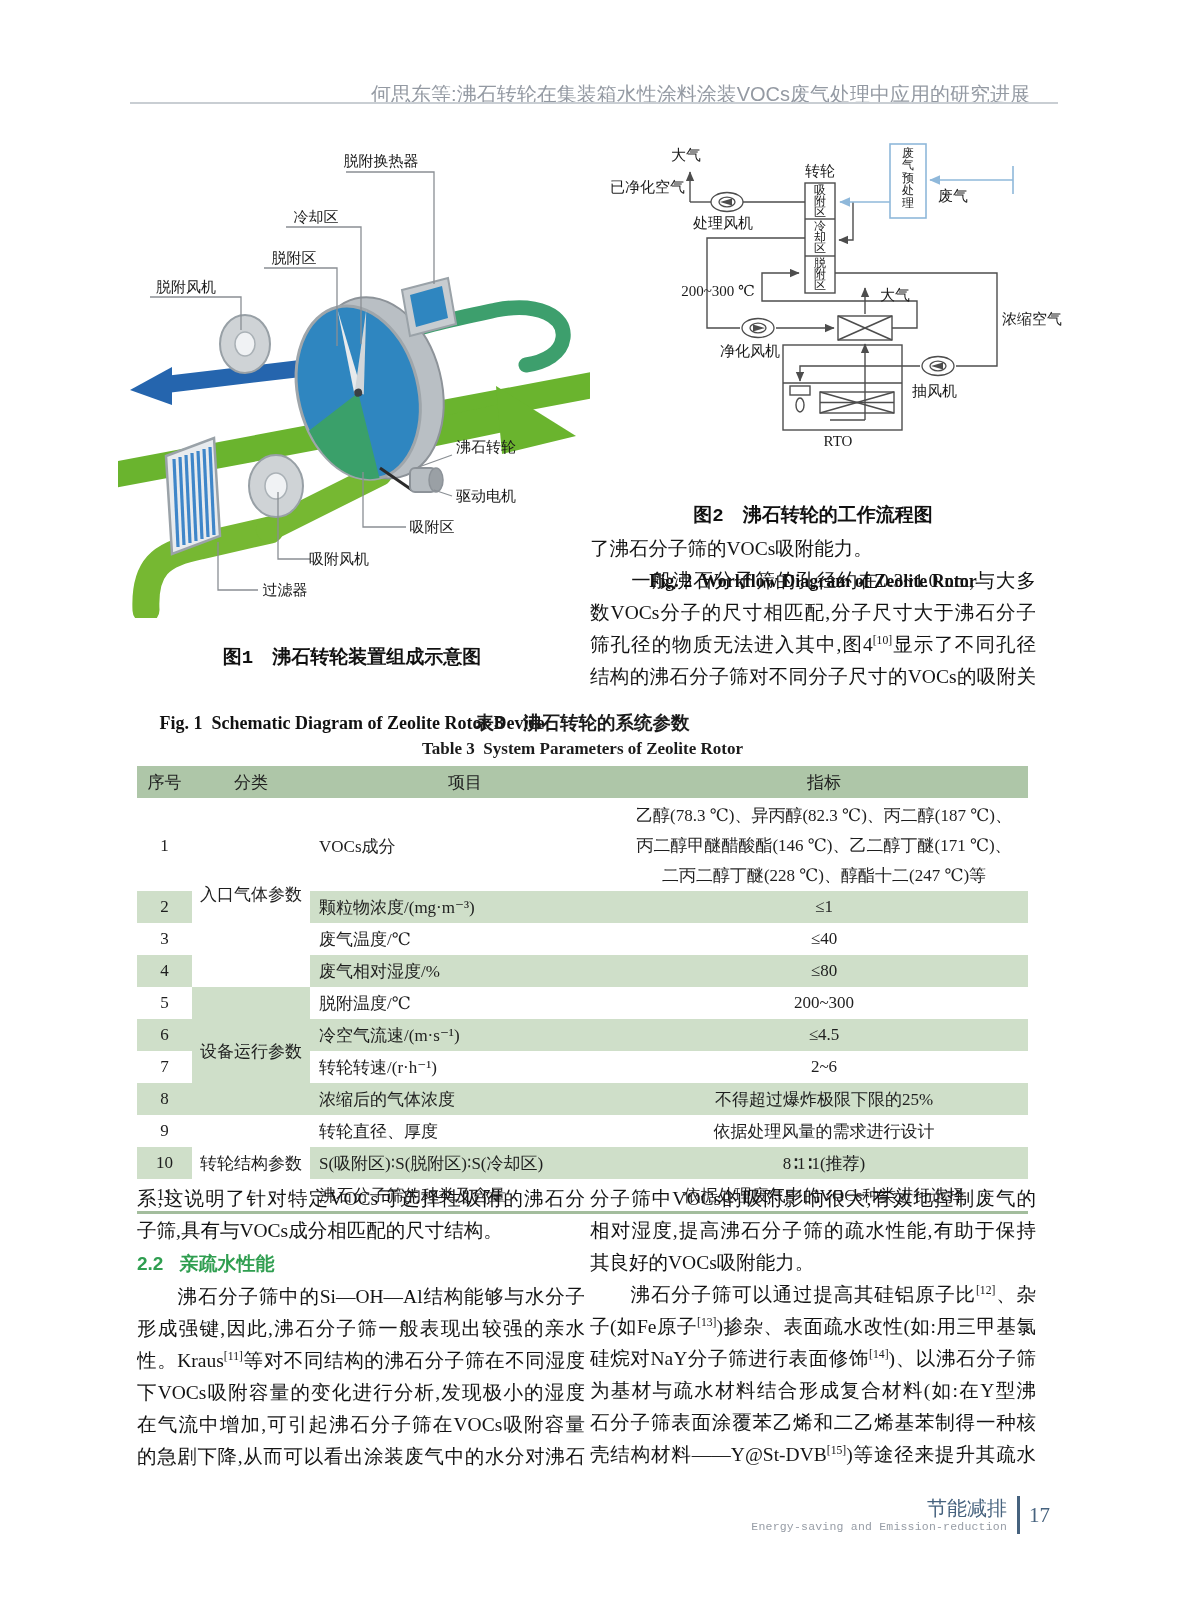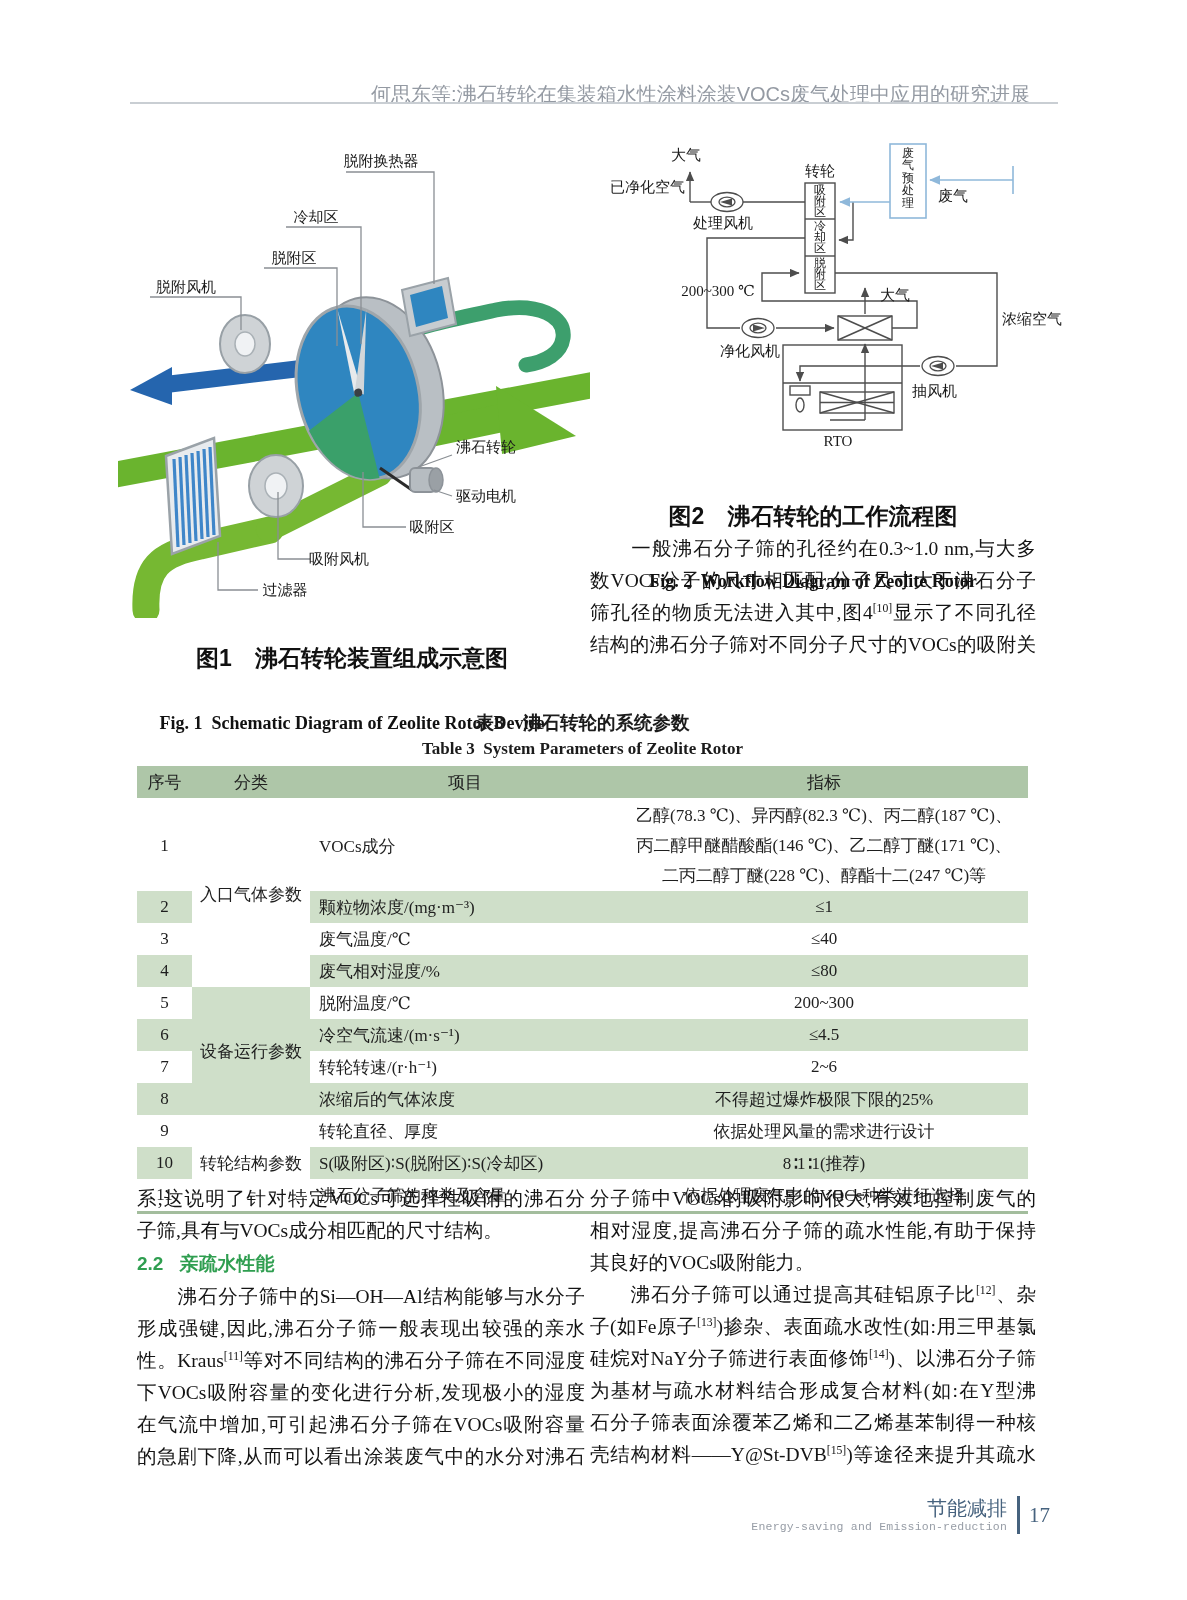--- a/index.html
+++ b/index.html
@@ -6,21 +6,21 @@
   .page{position:relative;width:1187px;height:1600px;background:#ffffff;overflow:hidden;
         font-family:"Liberation Serif","DejaVu Serif",serif;color:#1b1b1b;}
   
   .running-head{position:absolute;top:81px;left:130px;width:900px;text-align:right;
       font-family:"Liberation Sans","DejaVu Sans",sans-serif;font-size:20px;color:var(--rule_text,#949aa3);}
   .head-rule{position:absolute;top:102px;left:130px;width:928px;height:2px;background:var(--rule_gray,#c9ced3);}
   
   .fig1-svg{position:absolute;left:118px;top:138px;}
   .fig2-svg{position:absolute;left:590px;top:128px;}
   .figcap{position:absolute;text-align:center;white-space:pre-wrap;}
-  .cap-zh{font-family:Liberation Sans, sans-serif;font-weight:700;font-size:23px;line-height:30px;color:#111;}
+  .cap-zh{font-family:Liberation Mono, monospace;font-weight:700;font-size:19px;line-height:30px;color:#111;}
   .cap-en{font-weight:700;font-size:18px;line-height:29px;color:#111;}
   
   .textcol{position:absolute;font-size:19.5px;color:#141414;}
   .tline{height:32px;line-height:32px;text-align:justify;text-align-last:justify;overflow:hidden;}
   .tline.tlast{text-align-last:left;}
   sup{font-size:0.6em;vertical-align:super;line-height:0;}
   .sec-head{height:34px;line-height:34px;font-family:"Liberation Sans","DejaVu Sans",sans-serif;
       font-weight:700;font-size:19px;color:var(--section_green,#2f9e50);}
   .sec-head .num{margin-right:16px;}
   
@@ -237,20 +237,21 @@
     <text class="svg-zh" x="322" y="268">抽风机</text>
     <text class="svg-sr" x="248" y="318" text-anchor="middle">RTO</text>
   </svg>
 
   <div class="figcap" style="left:590px;top:465px;width:446px;">
     <div class="cap-zh">图2　沸石转轮的工作流程图</div>
     <div class="cap-en">Fig. 2  Workflow Diagram of Zeolite Rotor</div>
   </div>
 
   <div class="textcol" style="left:590px;top:533px;width:446px;">
+      <div class="tline tlast"><span>了沸石分子筛的VOCs吸附能力。</span></div>
       <div class="tline"><span>　　一般沸石分子筛的孔径约在0.3~1.0 nm,与大多</span></div>
       <div class="tline"><span>数VOCs分子的尺寸相匹配,分子尺寸大于沸石分子</span></div>
       <div class="tline"><span>筛孔径的物质无法进入其中,图4</span><sup>[10]</sup><span>显示了不同孔径</span></div>
       <div class="tline"><span>结构的沸石分子筛对不同分子尺寸的VOCs的吸附关</span></div>
     </div>
 
   <div class="tbl-title zh">表3　沸石转轮的系统参数</div>
   <div class="tbl-title en">Table 3  System Parameters of Zeolite Rotor</div>
 
   <table class="t3">

